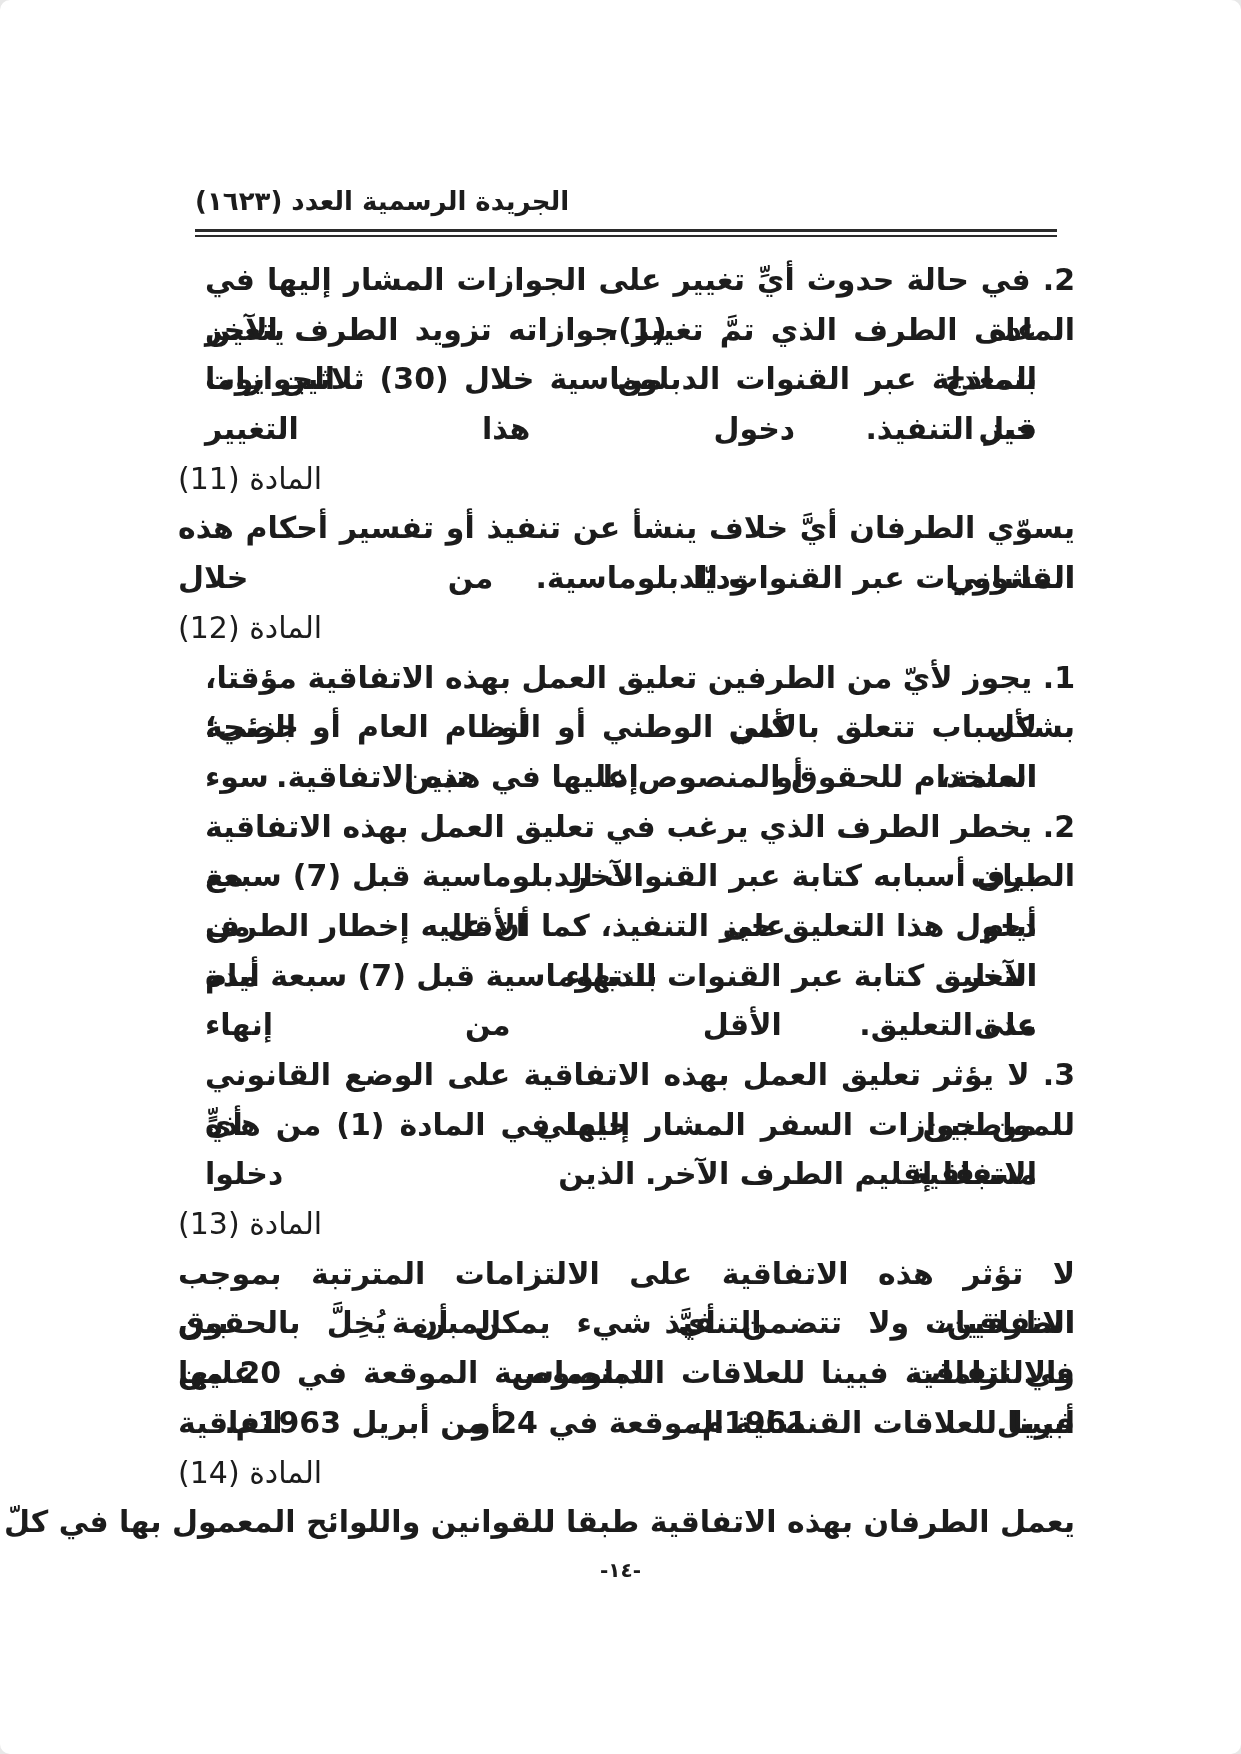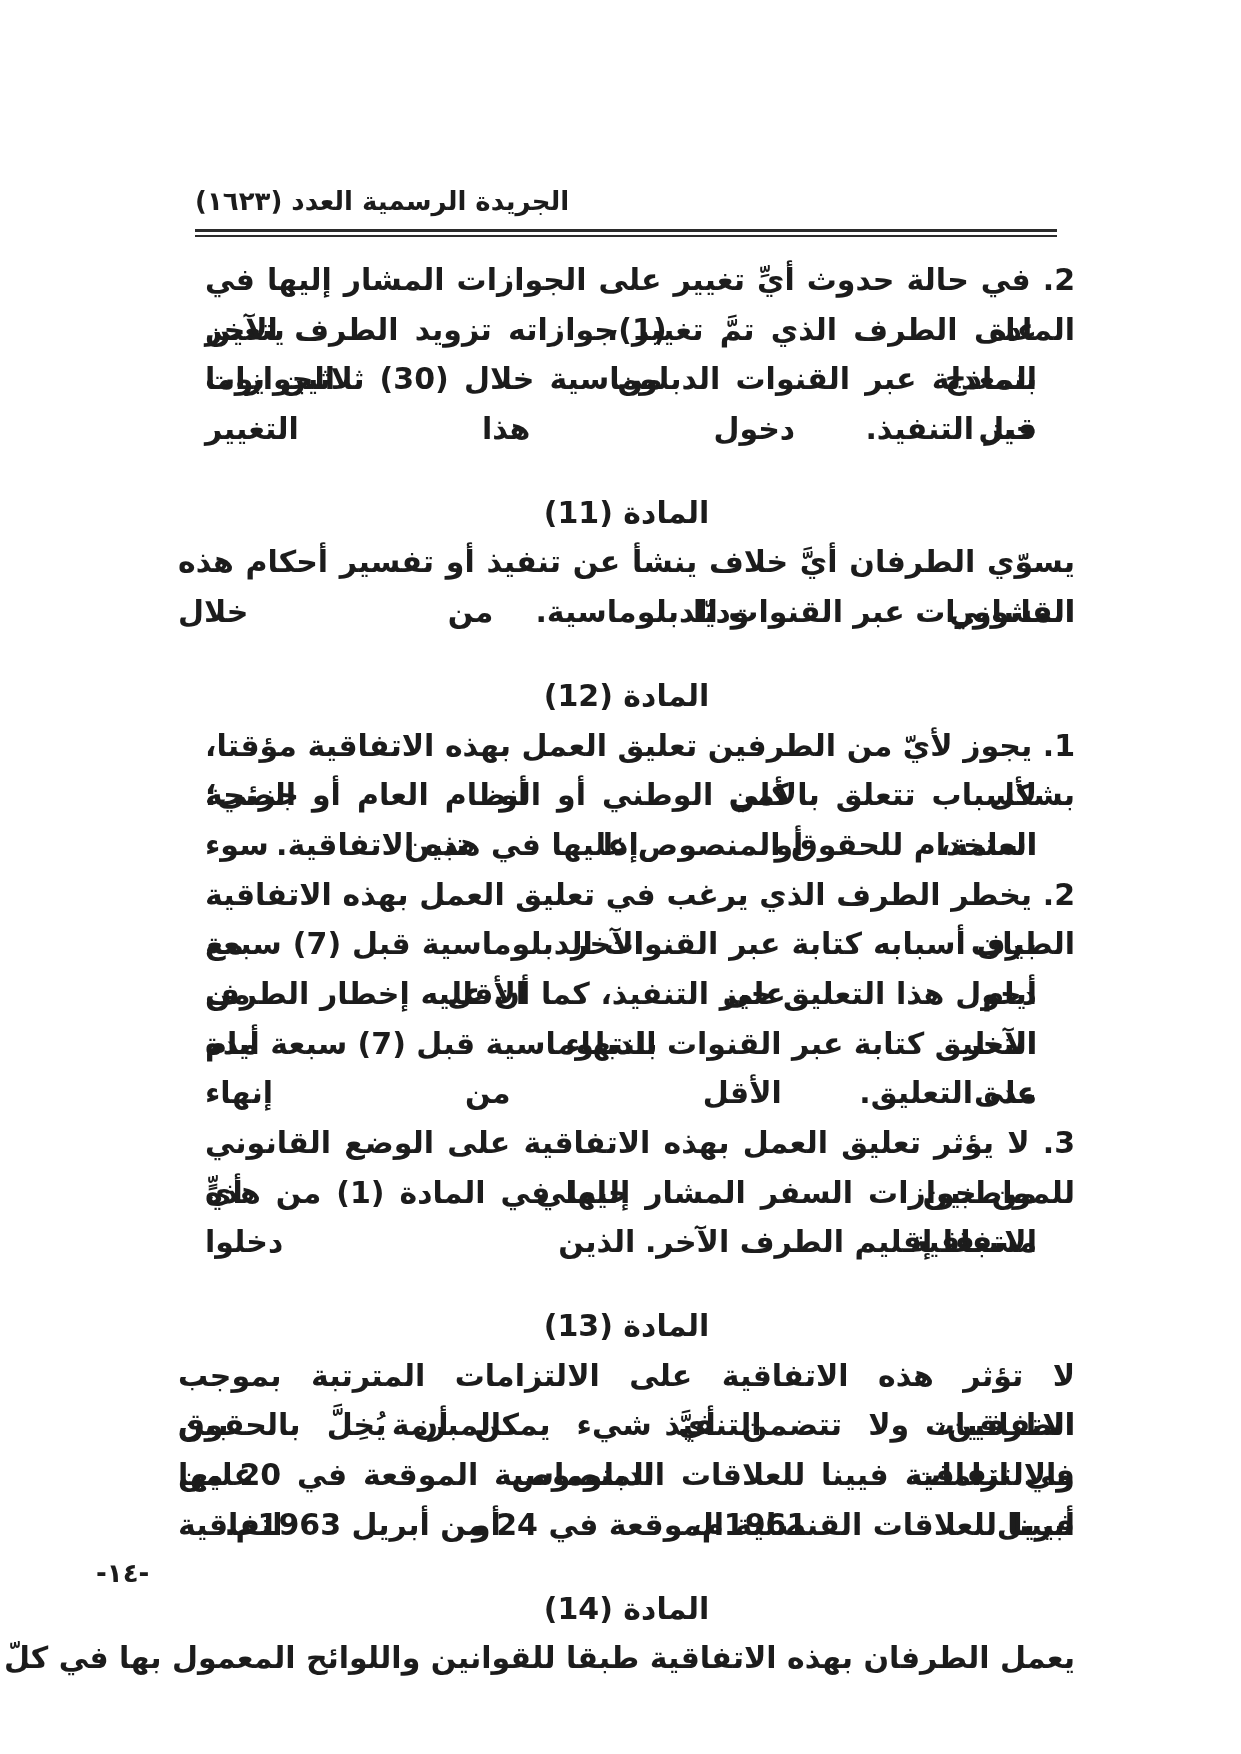--- a/index.html
+++ b/index.html
@@ -4,20 +4,21 @@
 <style>
   html,body{margin:0;padding:0;background:#e8e8e8;}
   .page{
     position:relative;
     width:1241px;height:1754px;
     margin:0 auto;
     background:#ffffff;
     font-family:"DejaVu Sans",sans-serif;
     color:#1c1c1c;
     overflow:hidden;
+    border-radius:10px;
   }
   .gz-header{
     position:absolute;
     top:186px;left:195px;
     direction:rtl;
     font-size:26px;
     font-weight:bold;
     letter-spacing:0;
     white-space:nowrap;
   }
@@ -45,34 +46,32 @@
   .jf{
     text-align:justify;
     text-align-last:justify;
     text-justify:inter-word;
     white-space:normal;
   }
   .end{ }
   .item{ padding-right:38px;margin-left:27px; }
   .item .hang{ margin-right:-38px; }
   .heading{
-    text-align:center;
-    font-weight:bold;
-    margin-top:34px;
+    text-align:left;
+    font-weight:normal;
   }
   .page-number{
     position:absolute;
     top:1558px;
     left:0;
     width:1241px;
-    text-align:left;
-    padding-left:96px;
+    text-align:center;
     box-sizing:border-box;
     direction:rtl;
-    font-size:26px;
+    font-size:20px;
     font-weight:bold;
   }
 </style>
 </head>
 <body>
 
 <div class="page">
 
   <div class="gz-header">الجريدة الرسمية العدد (١٦٢٣)</div>
 

